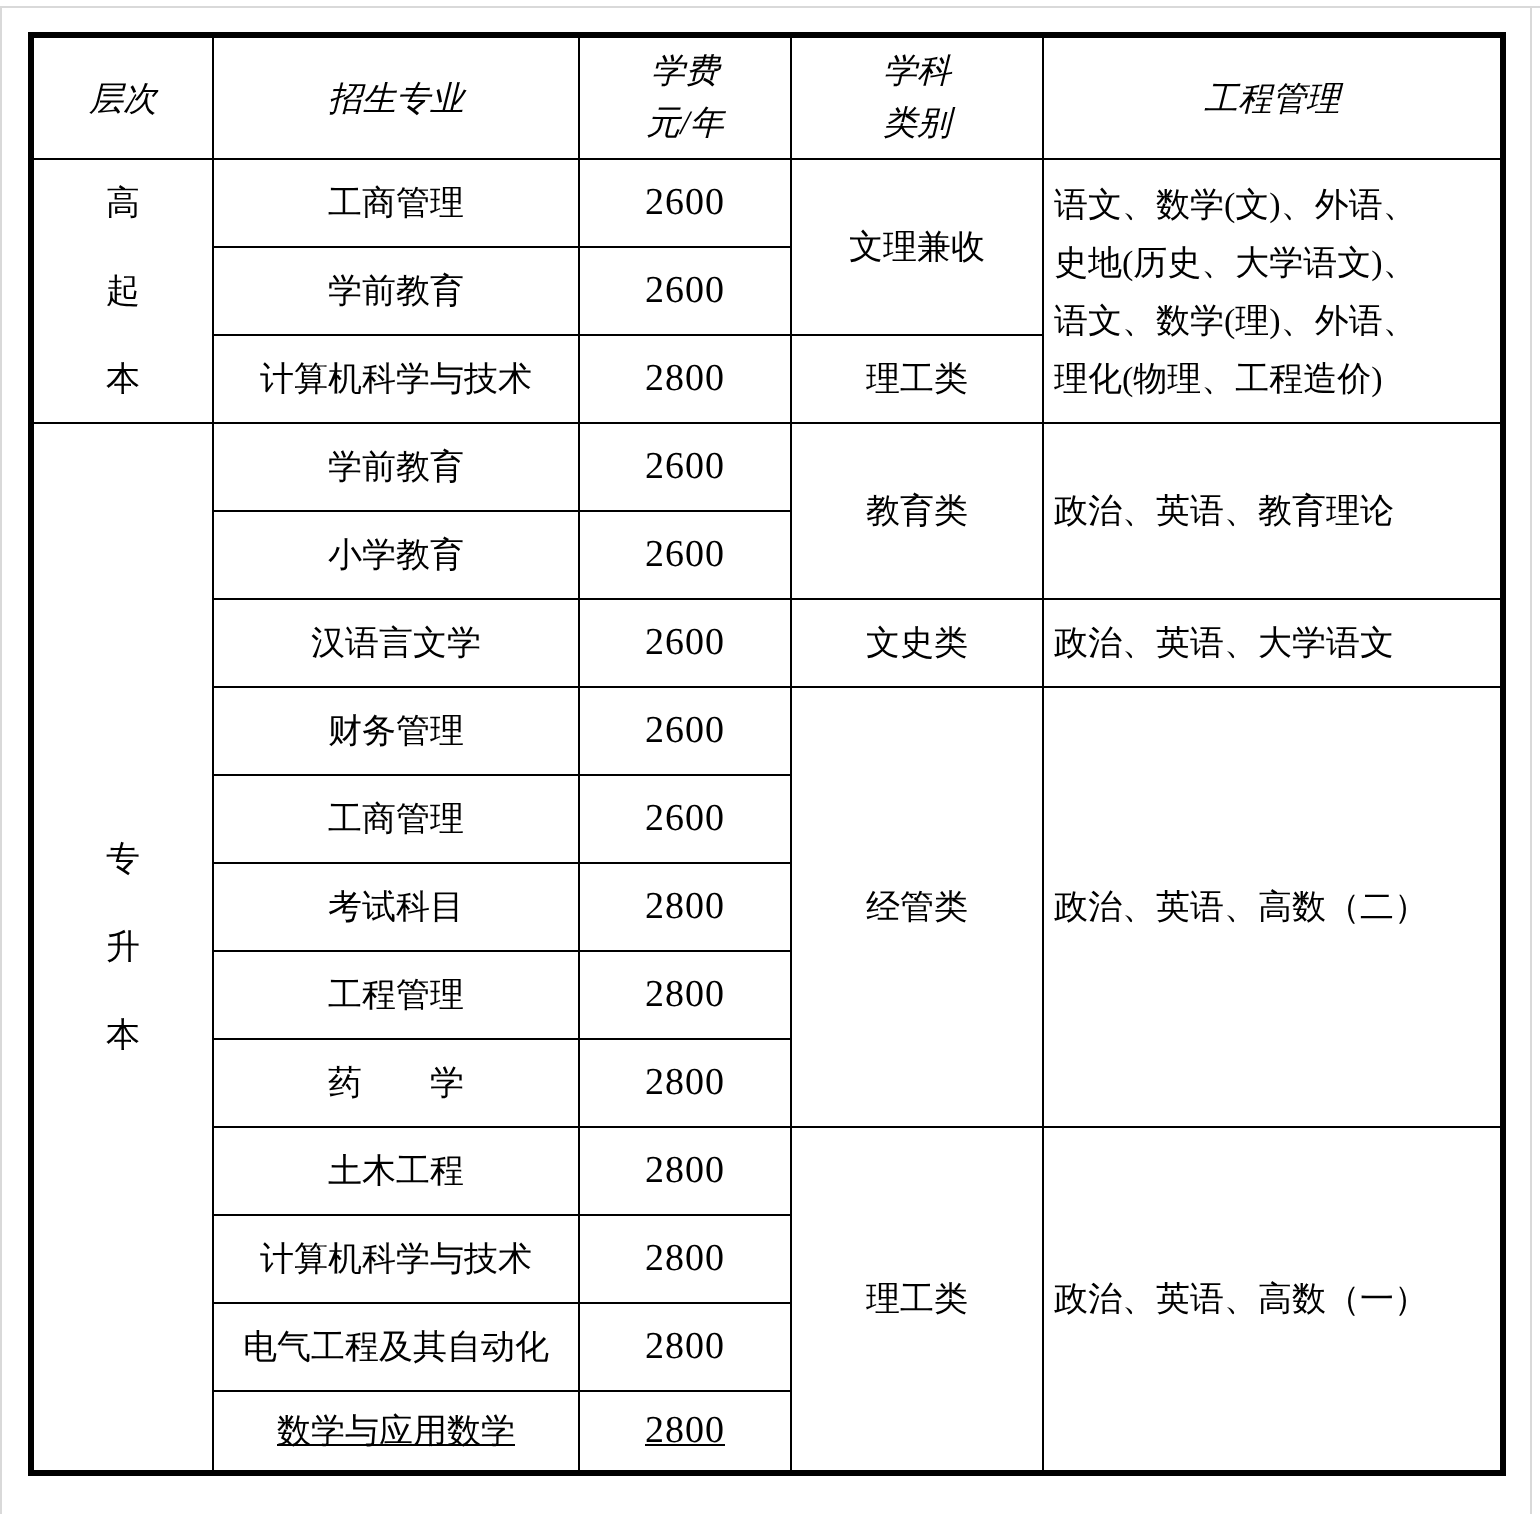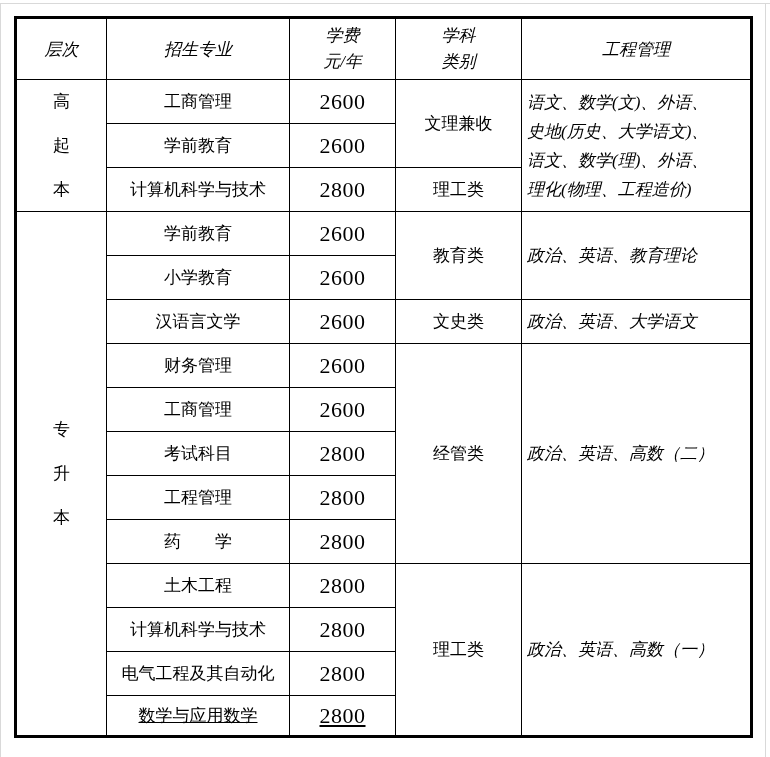--- a/index.html
+++ b/index.html
@@ -39,36 +39,36 @@
     font-weight: normal;
     font-size: 17px;
     overflow: visible;
   }
   .adm thead tr { height: 62px; font-style: italic; }
   .adm tbody tr { height: 44px; }
   .adm tbody tr:last-child { height: 41px; text-decoration: underline; }
 
   .hdr-two-line div { line-height: 26px; white-space: nowrap; }
 
-  td.fee { font-size: 22px; letter-spacing: 0.5px; }
+  td.fee { font-size: 19px; letter-spacing: 0.5px; }
 
   td.level { position: relative; }
   .level-stack {
     position: absolute;
     inset: 0;
     display: flex;
     flex-direction: column;
     justify-content: center;
     align-items: center;
   }
   .level-stack span { display: block; line-height: 44px; font-size: 17px; }
 
   td.subjects { text-align: left; }
   .subjects-stack { padding-left: 5px; }
-  .subjects-stack div { line-height: 29px; white-space: nowrap; font-style: italic; }
+  .subjects-stack div { line-height: 29px; white-space: nowrap; }
 </style>
 </head>
 <body>
 
 <div class="edge-line edge-top"></div>
 <div class="edge-line edge-left"></div>
 <div class="edge-line edge-right"></div>
 
 <table class="adm">
   <colgroup>

